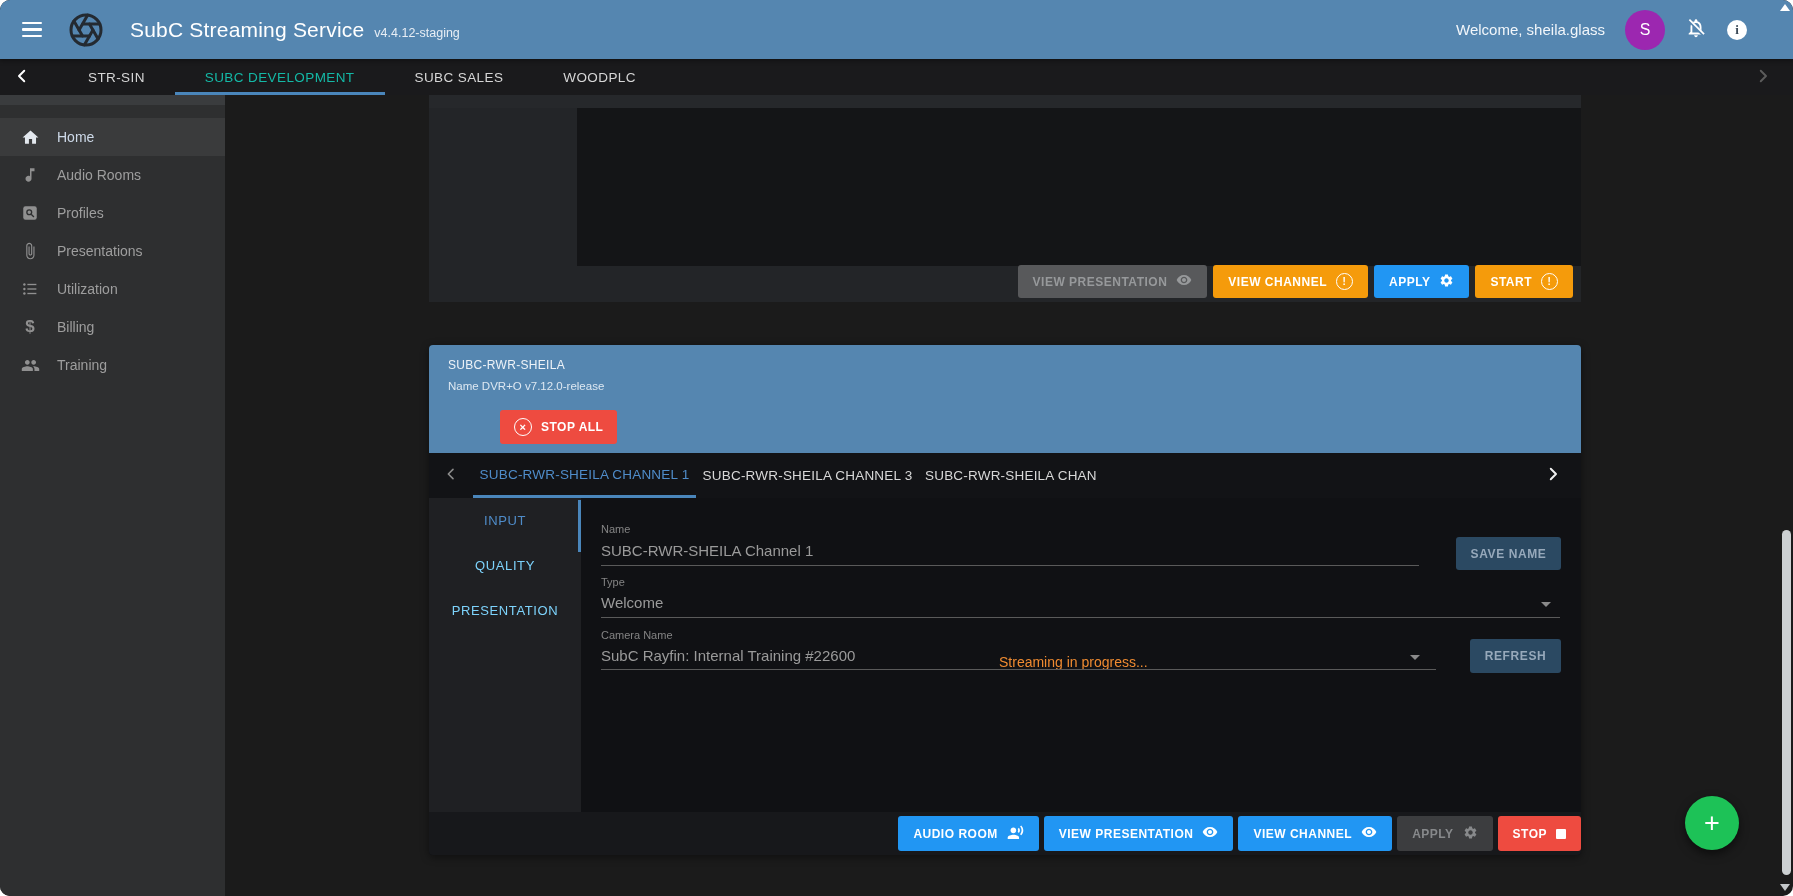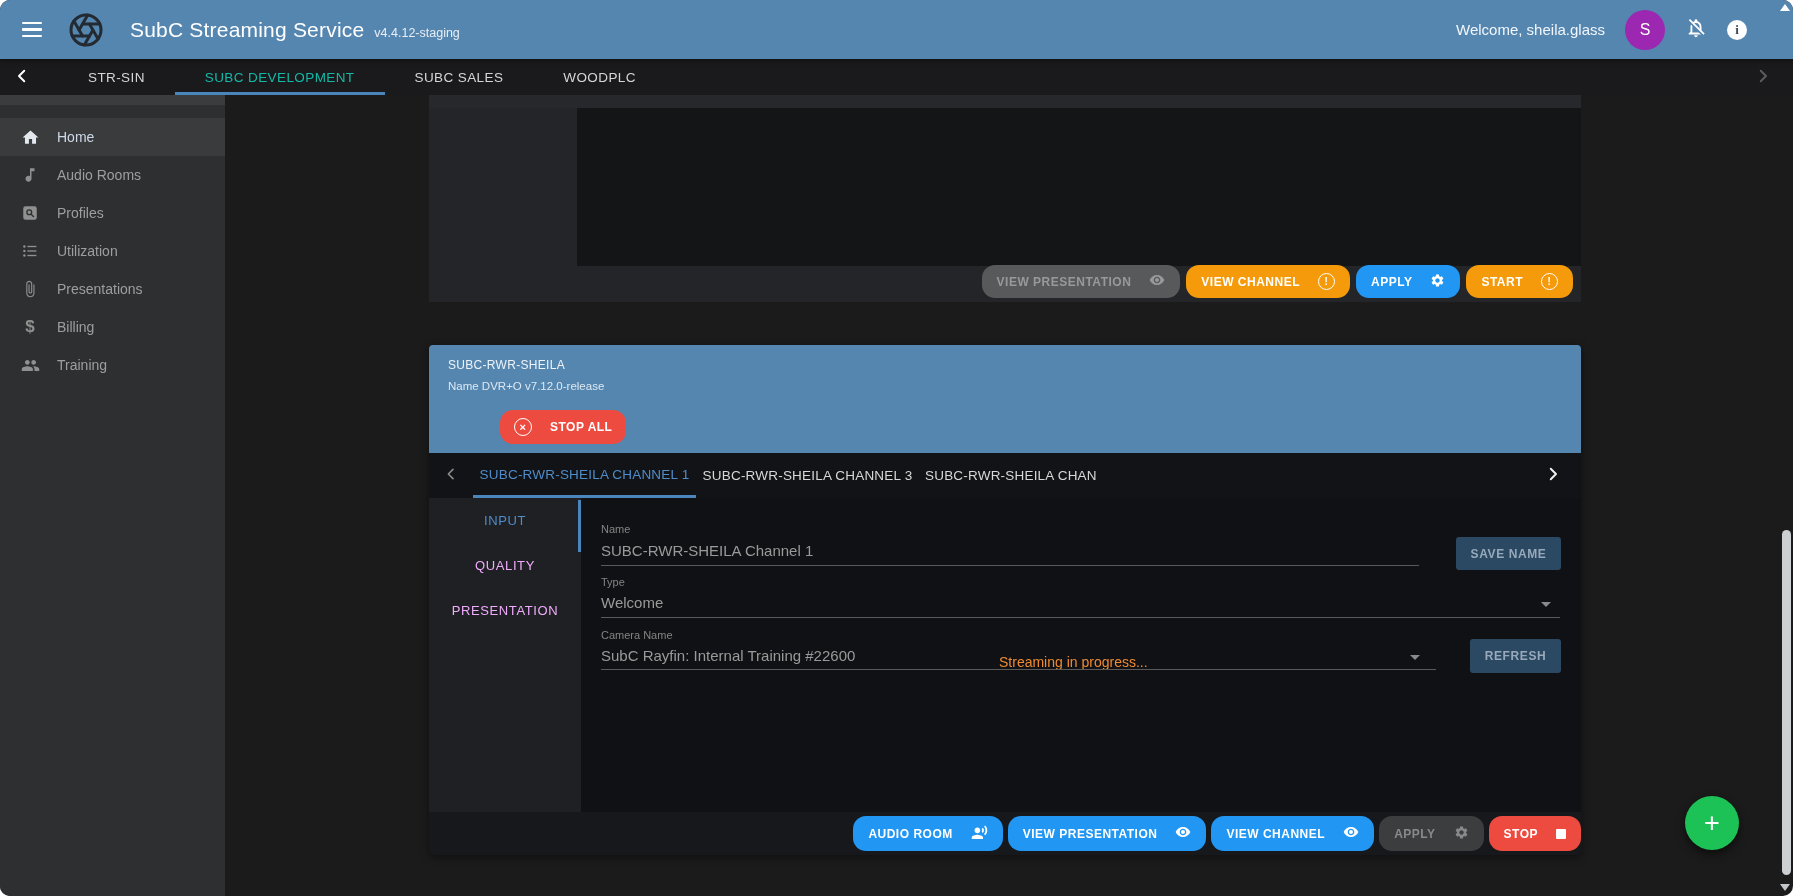--- a/index.html
+++ b/index.html
@@ -44,22 +44,22 @@
   .side-item.active .side-icon svg{fill:#e3e8ee;}
   .side-label{font-size:14px;color:#9e9e9e;}
   .side-item.active .side-label{color:#cdd9e8;}
   .dollar-glyph{font-size:17px;font-weight:700;color:#909090;}
   
   .card{position:absolute;left:429px;width:1152px;box-shadow:0 2px 8px rgba(0,0,0,.45);}
   .top-card{top:95px;height:207px;background:#232528;box-shadow:none;}
   .top-card .band{position:absolute;left:0;top:0;width:100%;height:13px;background:#26282b;}
   .top-card .panel{position:absolute;left:148px;top:13px;right:0;height:158px;background:#141517;}
   .top-actions{position:absolute;right:8px;bottom:4px;display:flex;gap:6px;}
-  .btn{border:none;cursor:pointer;height:33px;border-radius:13px;display:flex;align-items:center;justify-content:center;
-    gap:18px;padding:0 15px;font-size:12px;font-weight:700;letter-spacing:.5px;color:#ffffff;font-family:inherit;}
+  .btn{border:none;cursor:pointer;height:33px;border-radius:3px;display:flex;align-items:center;justify-content:center;
+    gap:9px;padding:0 15px;font-size:12px;font-weight:700;letter-spacing:.5px;color:#ffffff;font-family:inherit;}
   .btn.blue{background:#2196f3;}
   .btn.orange{background:#f59b0b;}
   .btn.red{background:#ee4b40;}
   .btn.gray{background:#58595b;color:#97999b;cursor:default;}
   .btn.gray svg{fill:#97999b;}
   .btn.dark-disabled{background:#3c3d3f;color:#87898b;cursor:default;}
   .btn.dark-disabled svg{fill:#87898b;}
   .btn svg{fill:#ffffff;}
   .alert-ic{width:15px;height:15px;border-radius:50%;border:1.5px solid currentColor;display:flex;
     align-items:center;justify-content:center;font-size:10px;font-weight:700;}
@@ -74,21 +74,21 @@
   .stop-all{position:absolute;left:71px;top:65px;height:34px;padding:0 14px;}
   .channel-tabs{position:relative;height:45px;background:#121316;display:flex;align-items:stretch;}
   .chan-chev{width:44px;}
   .chan-tab{background:none;border:none;cursor:pointer;width:223px;display:flex;align-items:center;justify-content:center;
     font-size:13.5px;color:#d8d8d8;letter-spacing:.2px;font-family:inherit;white-space:nowrap;}
   .chan-tab.active{color:#4f8cc9;border-bottom:3px solid #4a86bb;}
   .chan-tab.clipped{width:188px;overflow:hidden;justify-content:flex-start;}
   .chan-chev.right{position:absolute;right:6px;top:0;height:45px;}
   .dev-body{position:relative;height:314px;display:flex;background:#101114;}
   .section-tabs{width:152px;background:#1f2023;}
-  .sec-tab{height:45px;line-height:45px;text-align:center;font-size:13px;letter-spacing:.6px;color:#f0abfc;cursor:pointer;}
+  .sec-tab{height:45px;line-height:45px;text-align:center;font-size:13px;letter-spacing:.6px;color:#7dd3fc;cursor:pointer;}
   .sec-tab.active{color:#4f8cc9;}
   .tab-indicator{position:absolute;left:149px;top:2px;width:4px;height:52px;background:#4a86bb;}
   .form{position:relative;flex:1;background:#101114;}
   .f-label{position:absolute;font-size:11px;color:#848484;}
   .f-value{position:absolute;font-size:15px;color:#9a9a9a;cursor:text;}
   .f-line{position:absolute;height:1px;background:#5a5a5a;}
   .slate-btn{position:absolute;background:#2b4962;border:none;border-radius:3px;cursor:pointer;
     color:#97a9bb;font-size:12px;font-weight:700;letter-spacing:.6px;font-family:inherit;}
   .caret{position:absolute;width:0;height:0;border-left:5px solid transparent;border-right:5px solid transparent;
     border-top:5px solid #8a8a8a;cursor:pointer;}
@@ -198,37 +198,37 @@
             <rect x="3" y="3" width="18" height="18" rx="3" fill="#909090"></rect>
             <circle cx="11" cy="11" r="3.2" fill="none" stroke="#2e2f30" stroke-width="1.8"></circle>
             <line x1="13.6" y1="13.6" x2="17.2" y2="17.2" stroke="#2e2f30" stroke-width="1.8"></line>
           </svg>
         </span>
         <span class="side-label">Profiles</span>
       </div>
       <div class="side-item">
         <span class="side-icon">
           <svg width="18" height="18" viewBox="0 0 24 24">
+              <path d="M16.5 6v11.5c0 2.21-1.79 4-4 4s-4-1.79-4-4V5c0-1.38 1.12-2.5 2.5-2.5s2.5 1.12 2.5 2.5v10.5c0 .55-.45 1-1 1s-1-.45-1-1V6H10v9.5c0 1.38 1.12 2.5 2.5 2.5s2.5-1.12 2.5-2.5V5c0-2.21-1.79-4-4-4S7 2.79 7 5v12.5c0 3.04 2.46 5.5 5.5 5.5s5.5-2.46 5.5-5.5V6h-1.5z"></path>
+            </svg>
+        </span>
+        <span class="side-label">Presentations</span>
+      </div>
+      <div class="side-item">
+        <span class="side-icon">
+          <svg width="18" height="18" viewBox="0 0 24 24">
             <circle cx="4.5" cy="6" r="1.6"></circle>
               <circle cx="4.5" cy="12" r="1.6"></circle>
               <circle cx="4.5" cy="18" r="1.6"></circle>
             <rect x="8.5" y="5.1" width="12" height="1.8"></rect>
               <rect x="8.5" y="11.1" width="12" height="1.8"></rect>
               <rect x="8.5" y="17.1" width="12" height="1.8"></rect>
           </svg>
         </span>
         <span class="side-label">Utilization</span>
-      </div>
-      <div class="side-item">
-        <span class="side-icon">
-          <svg width="18" height="18" viewBox="0 0 24 24">
-              <path d="M16.5 6v11.5c0 2.21-1.79 4-4 4s-4-1.79-4-4V5c0-1.38 1.12-2.5 2.5-2.5s2.5 1.12 2.5 2.5v10.5c0 .55-.45 1-1 1s-1-.45-1-1V6H10v9.5c0 1.38 1.12 2.5 2.5 2.5s2.5-1.12 2.5-2.5V5c0-2.21-1.79-4-4-4S7 2.79 7 5v12.5c0 3.04 2.46 5.5 5.5 5.5s5.5-2.46 5.5-5.5V6h-1.5z"></path>
-            </svg>
-        </span>
-        <span class="side-label">Presentations</span>
       </div>
       <div class="side-item">
         <span class="side-icon">
             <span class="dollar-glyph">$</span>
           </span>
         <span class="side-label">Billing</span>
       </div>
       <div class="side-item">
         <span class="side-icon">
           <svg width="19" height="19" viewBox="0 0 24 24">

